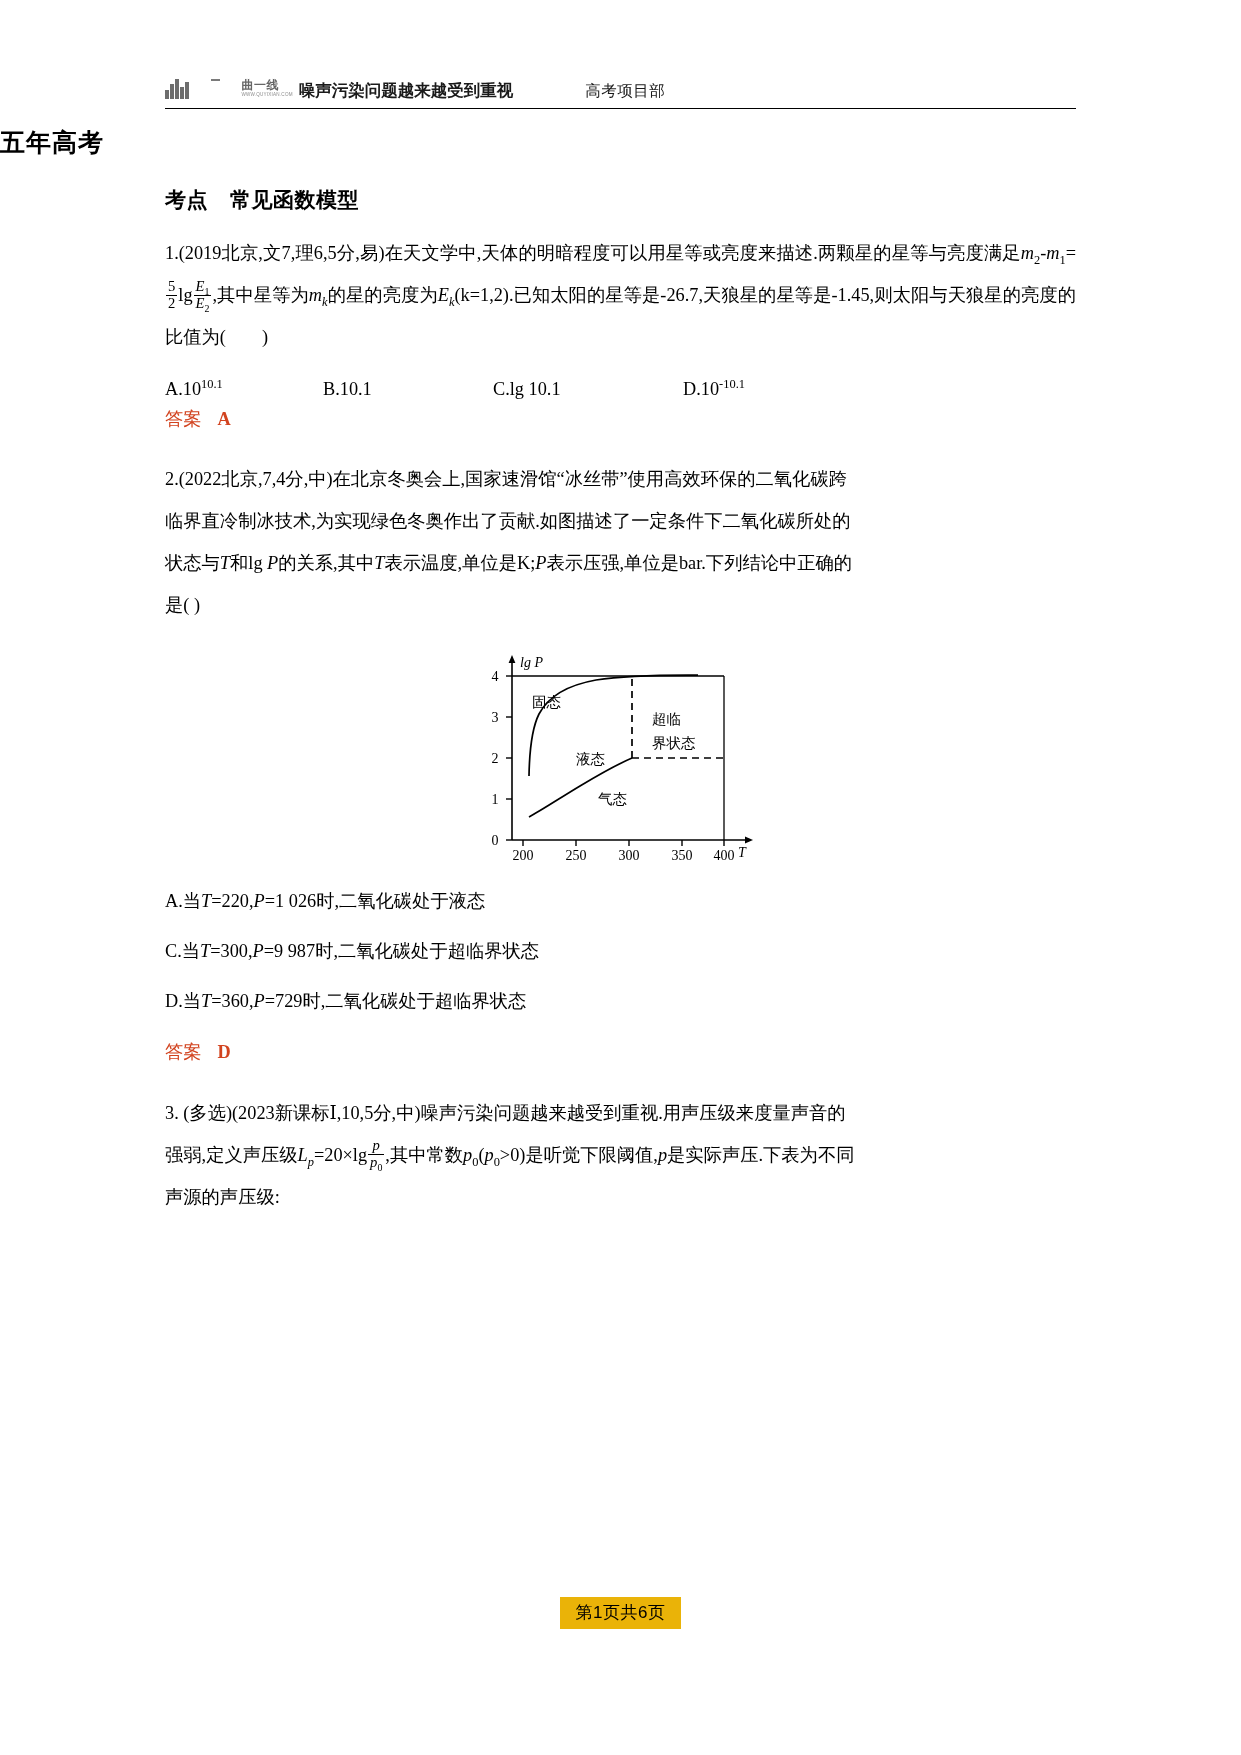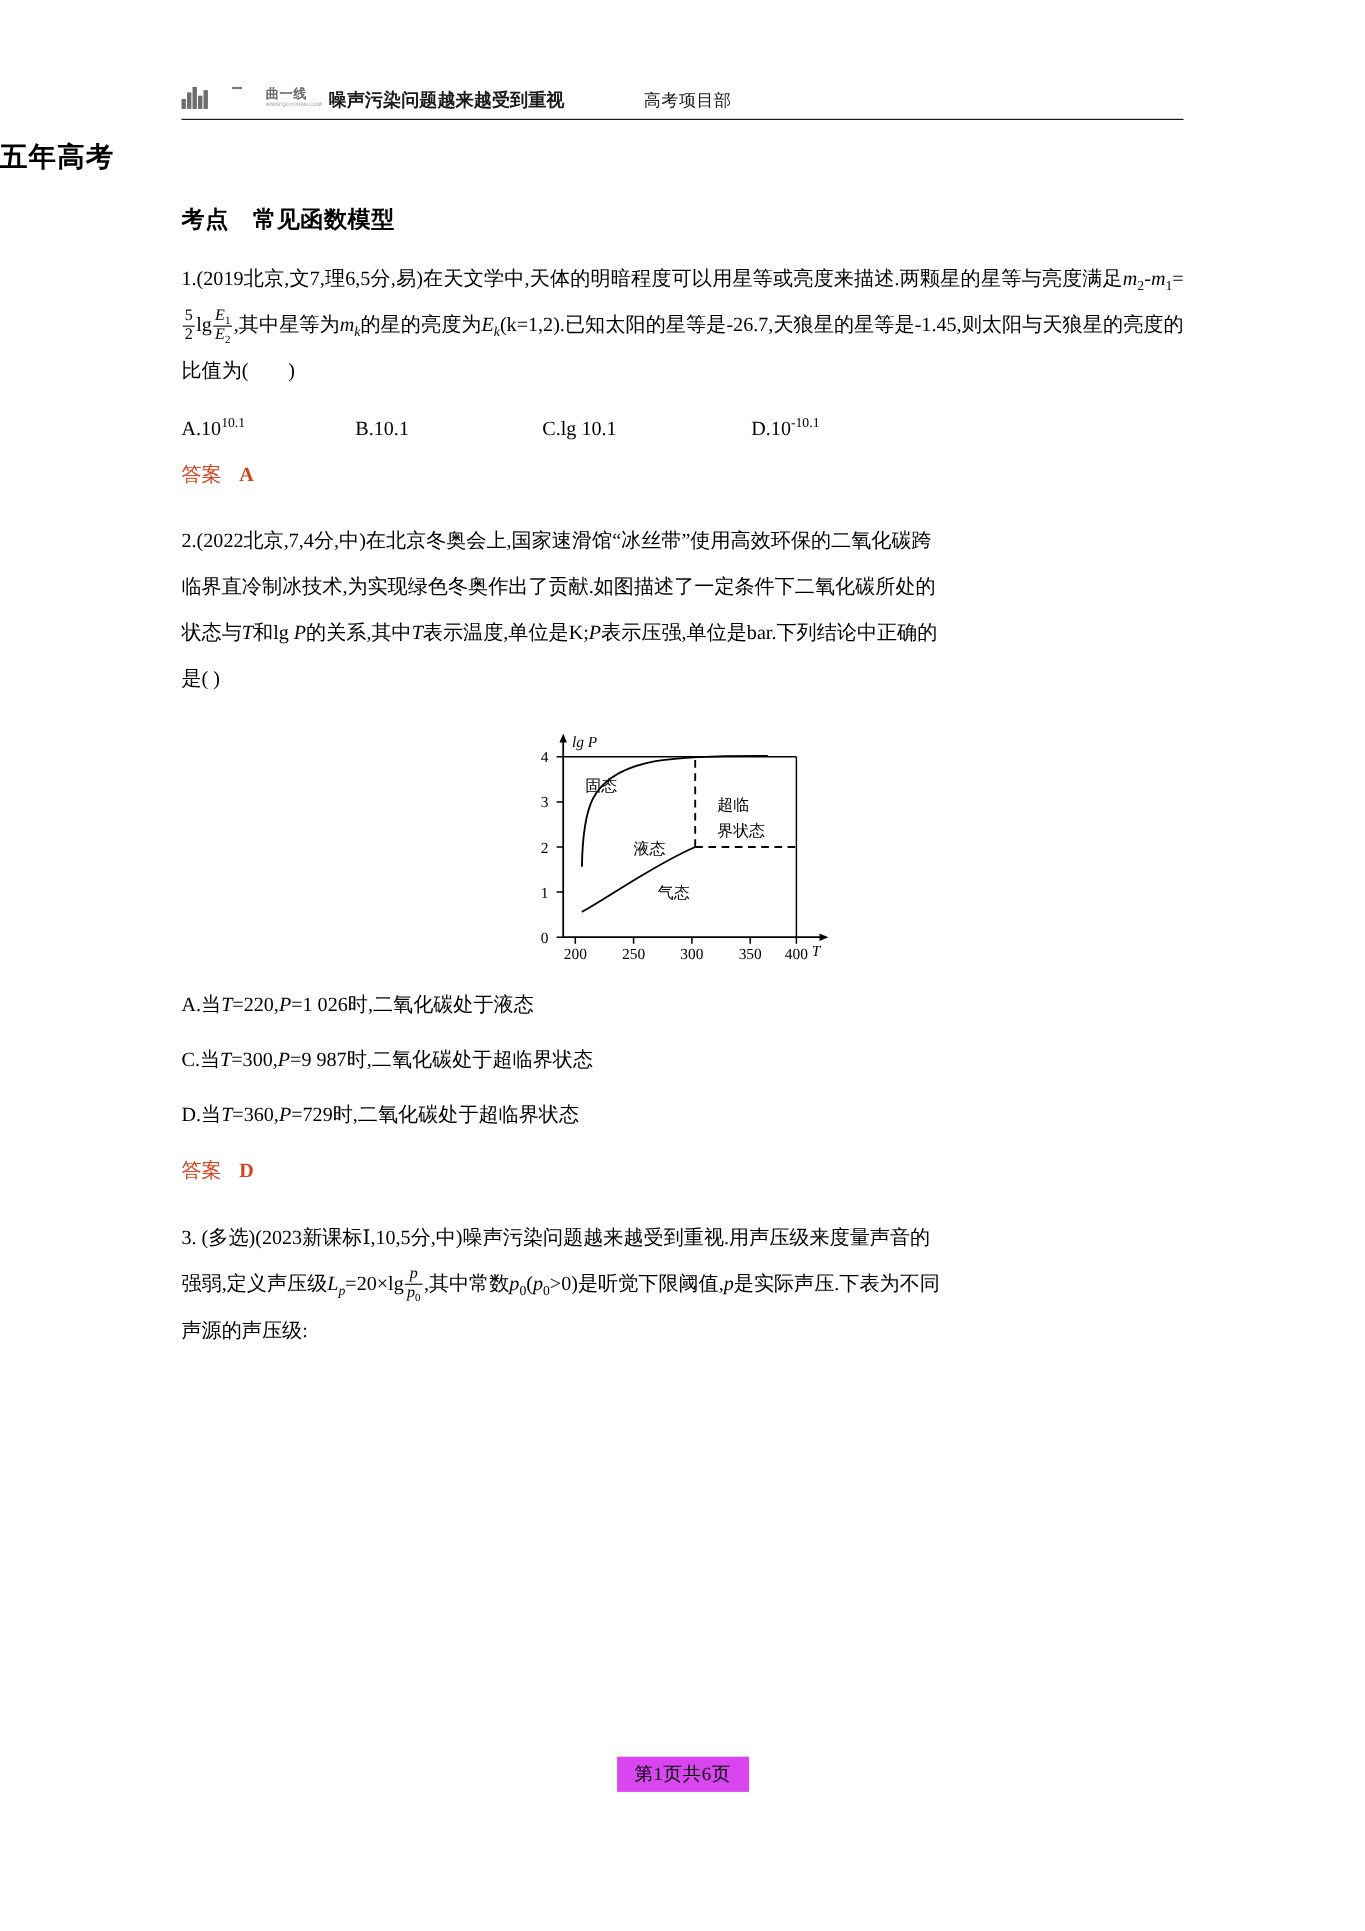--- a/index.html
+++ b/index.html
@@ -123,21 +123,21 @@
     margin-top:14px;
     font-size:18.3px;
     line-height:34px;
     display:flex;
   }
   .opts span{display:inline-block;}
   .o1{width:158px;}
   .o2{width:170px;}
   .o3{width:190px;}
   .ans{
-    margin-top:16px;
+    margin-top:4px;
     font-size:18.3px;
     color:#d2431f;
     font-family:"Liberation Sans","DejaVu Sans",sans-serif;
     font-weight:400;
   }
   .ans .letter{
     font-family:"Liberation Serif","DejaVu Serif",serif;
     font-weight:700;
     margin-left:16px;
   }
@@ -171,23 +171,23 @@
 
   
   .footer{
     position:absolute;
     left:0;right:0;
     bottom:126px;
     text-align:center;
   }
   .footer span{
     display:inline-block;
-    background:#d946ef;
+    background:#eab308;
     color:#000;
-    font-family:Liberation Serif, serif;
+    font-family:Liberation Sans, sans-serif;
     font-size:17px;
     padding:4px 16px 5px 16px;
     letter-spacing:0.5px;
   }
 </style>
 </head>
 <body>
 
 <div class="page">
 

